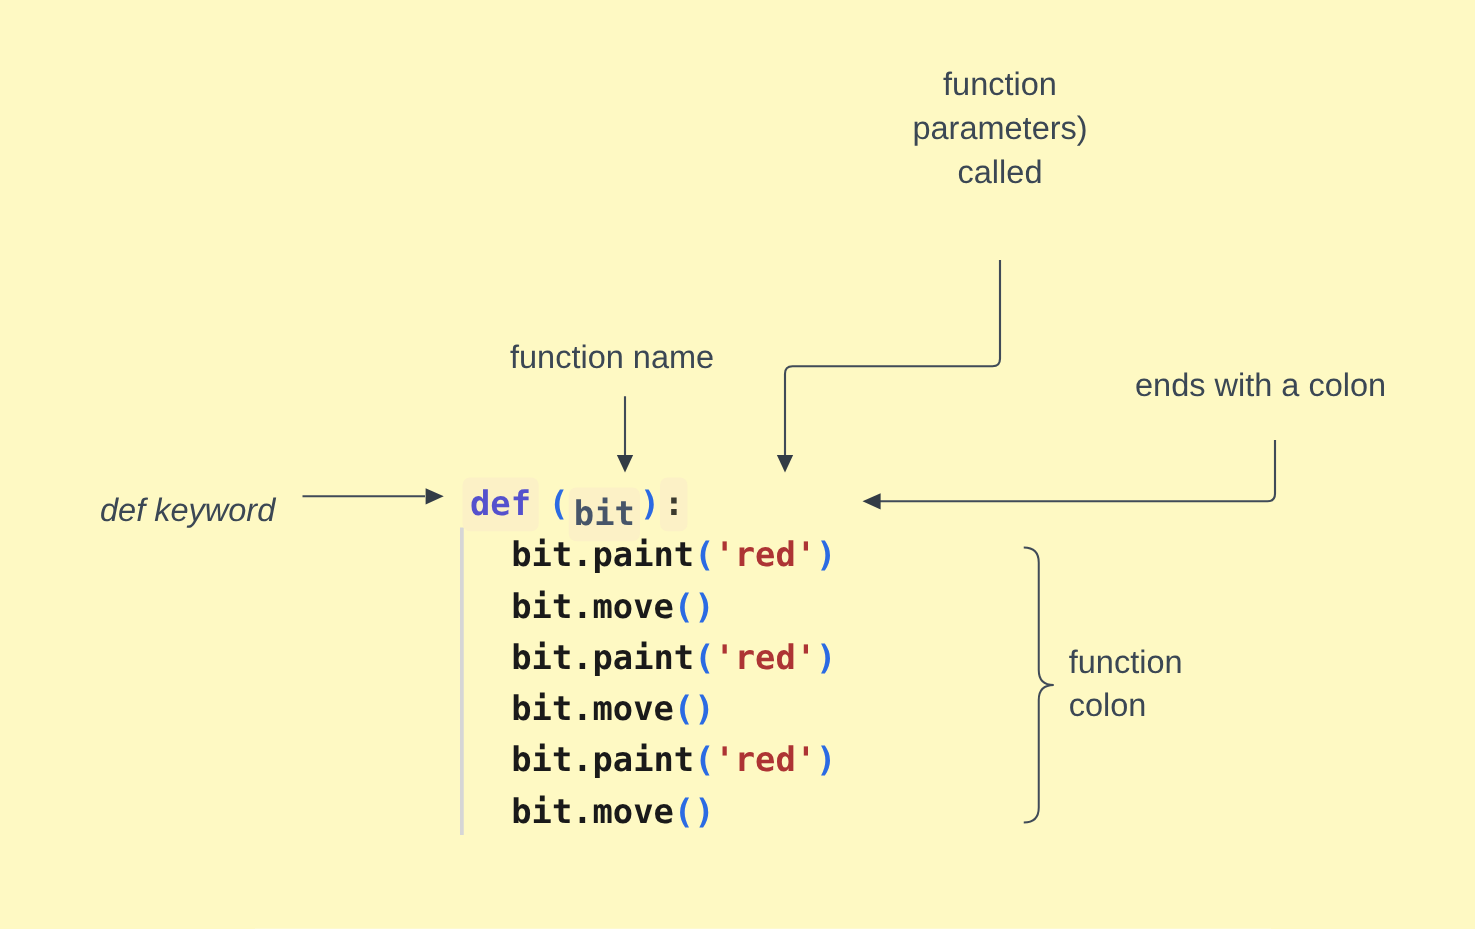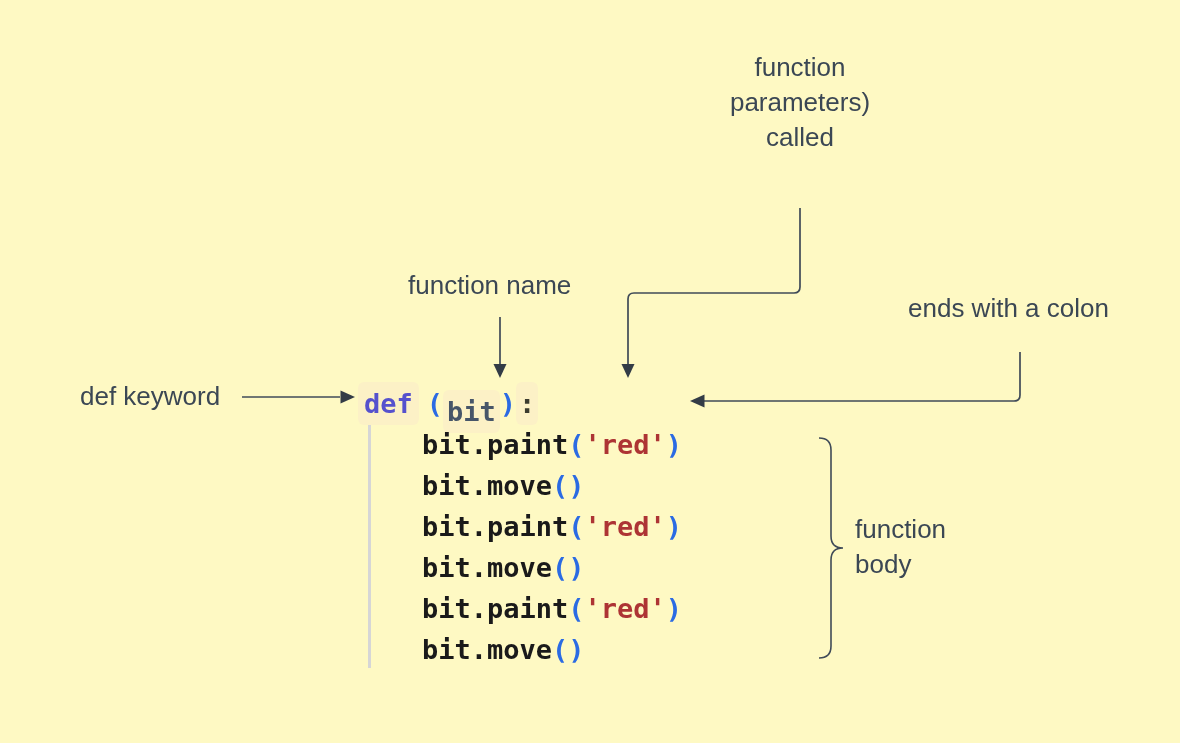--- a/index.html
+++ b/index.html
@@ -28,44 +28,44 @@
   .annotation {
     position:absolute;
     color:var(--annotation);
     font-size:26px;
     line-height:35px;
     white-space:nowrap;
   }
   #ann-arguments { left:620px; top:50px; width:360px; text-align:center; }
   #ann-name     { left:408px; top:268px; }
   #ann-colon    { left:908px; top:291px; }
-  #ann-def      { left:80px;  top:379px; }
+  #ann-def      { left:80px;  top:391px;font-style:italic; }
   #ann-body     { left:855px; top:512px; }
 
   .code {
     position:absolute;
-    left:358px; top:383px;
+    left:370px; top:383px;
     font-family:"DejaVu Sans Mono", monospace;
     font-size:27px;
     font-weight:bold;
     line-height:41px;
     color:var(--code-text);
     white-space:nowrap;
   }
   .def-line { display:flex; align-items:center; height:41px; }
   .hl { background:var(--highlight); border-radius:6px; padding:1px 6px; }
   .hl.param { padding:1px 4px;margin-top:16px; }
   .hl.colon { padding:1px 3px; }
   .sp { display:inline-block; width:8px; }
   .kw    { color:var(--keyword); }
   .fname { color:var(--function-name); }
   .paren { color:var(--paren); }
   .param { color:var(--param); }
   .colon { color:var(--colon); }
-  .body-lines { margin-left:64px; }
+  .body-lines { margin-left:39px; }
   .str { color:var(--string); }
 
   .indent-guide {
     position:absolute;
     left:368px; top:422px;
     width:3px; height:246px;
     background:var(--indent-guide);
   }
   .overlay {
     position:absolute; left:0; top:0;
@@ -85,21 +85,21 @@
   </div>
 
   <div id="ann-name" class="annotation">function name</div>
 
   <div id="ann-colon" class="annotation">ends with a colon</div>
 
   <div id="ann-def" class="annotation">def keyword</div>
 
   <div id="ann-body" class="annotation">
     <div>function</div>
-    <div>body</div>
+    <div>colon</div>
   </div>
 
   <div class="indent-guide"></div>
 
   <div class="code">
     <div class="def-line">
       <span class="hl kw">def</span>
       <span class="sp"></span>
       <span class="paren">(</span>
       <span class="hl param">bit</span>

